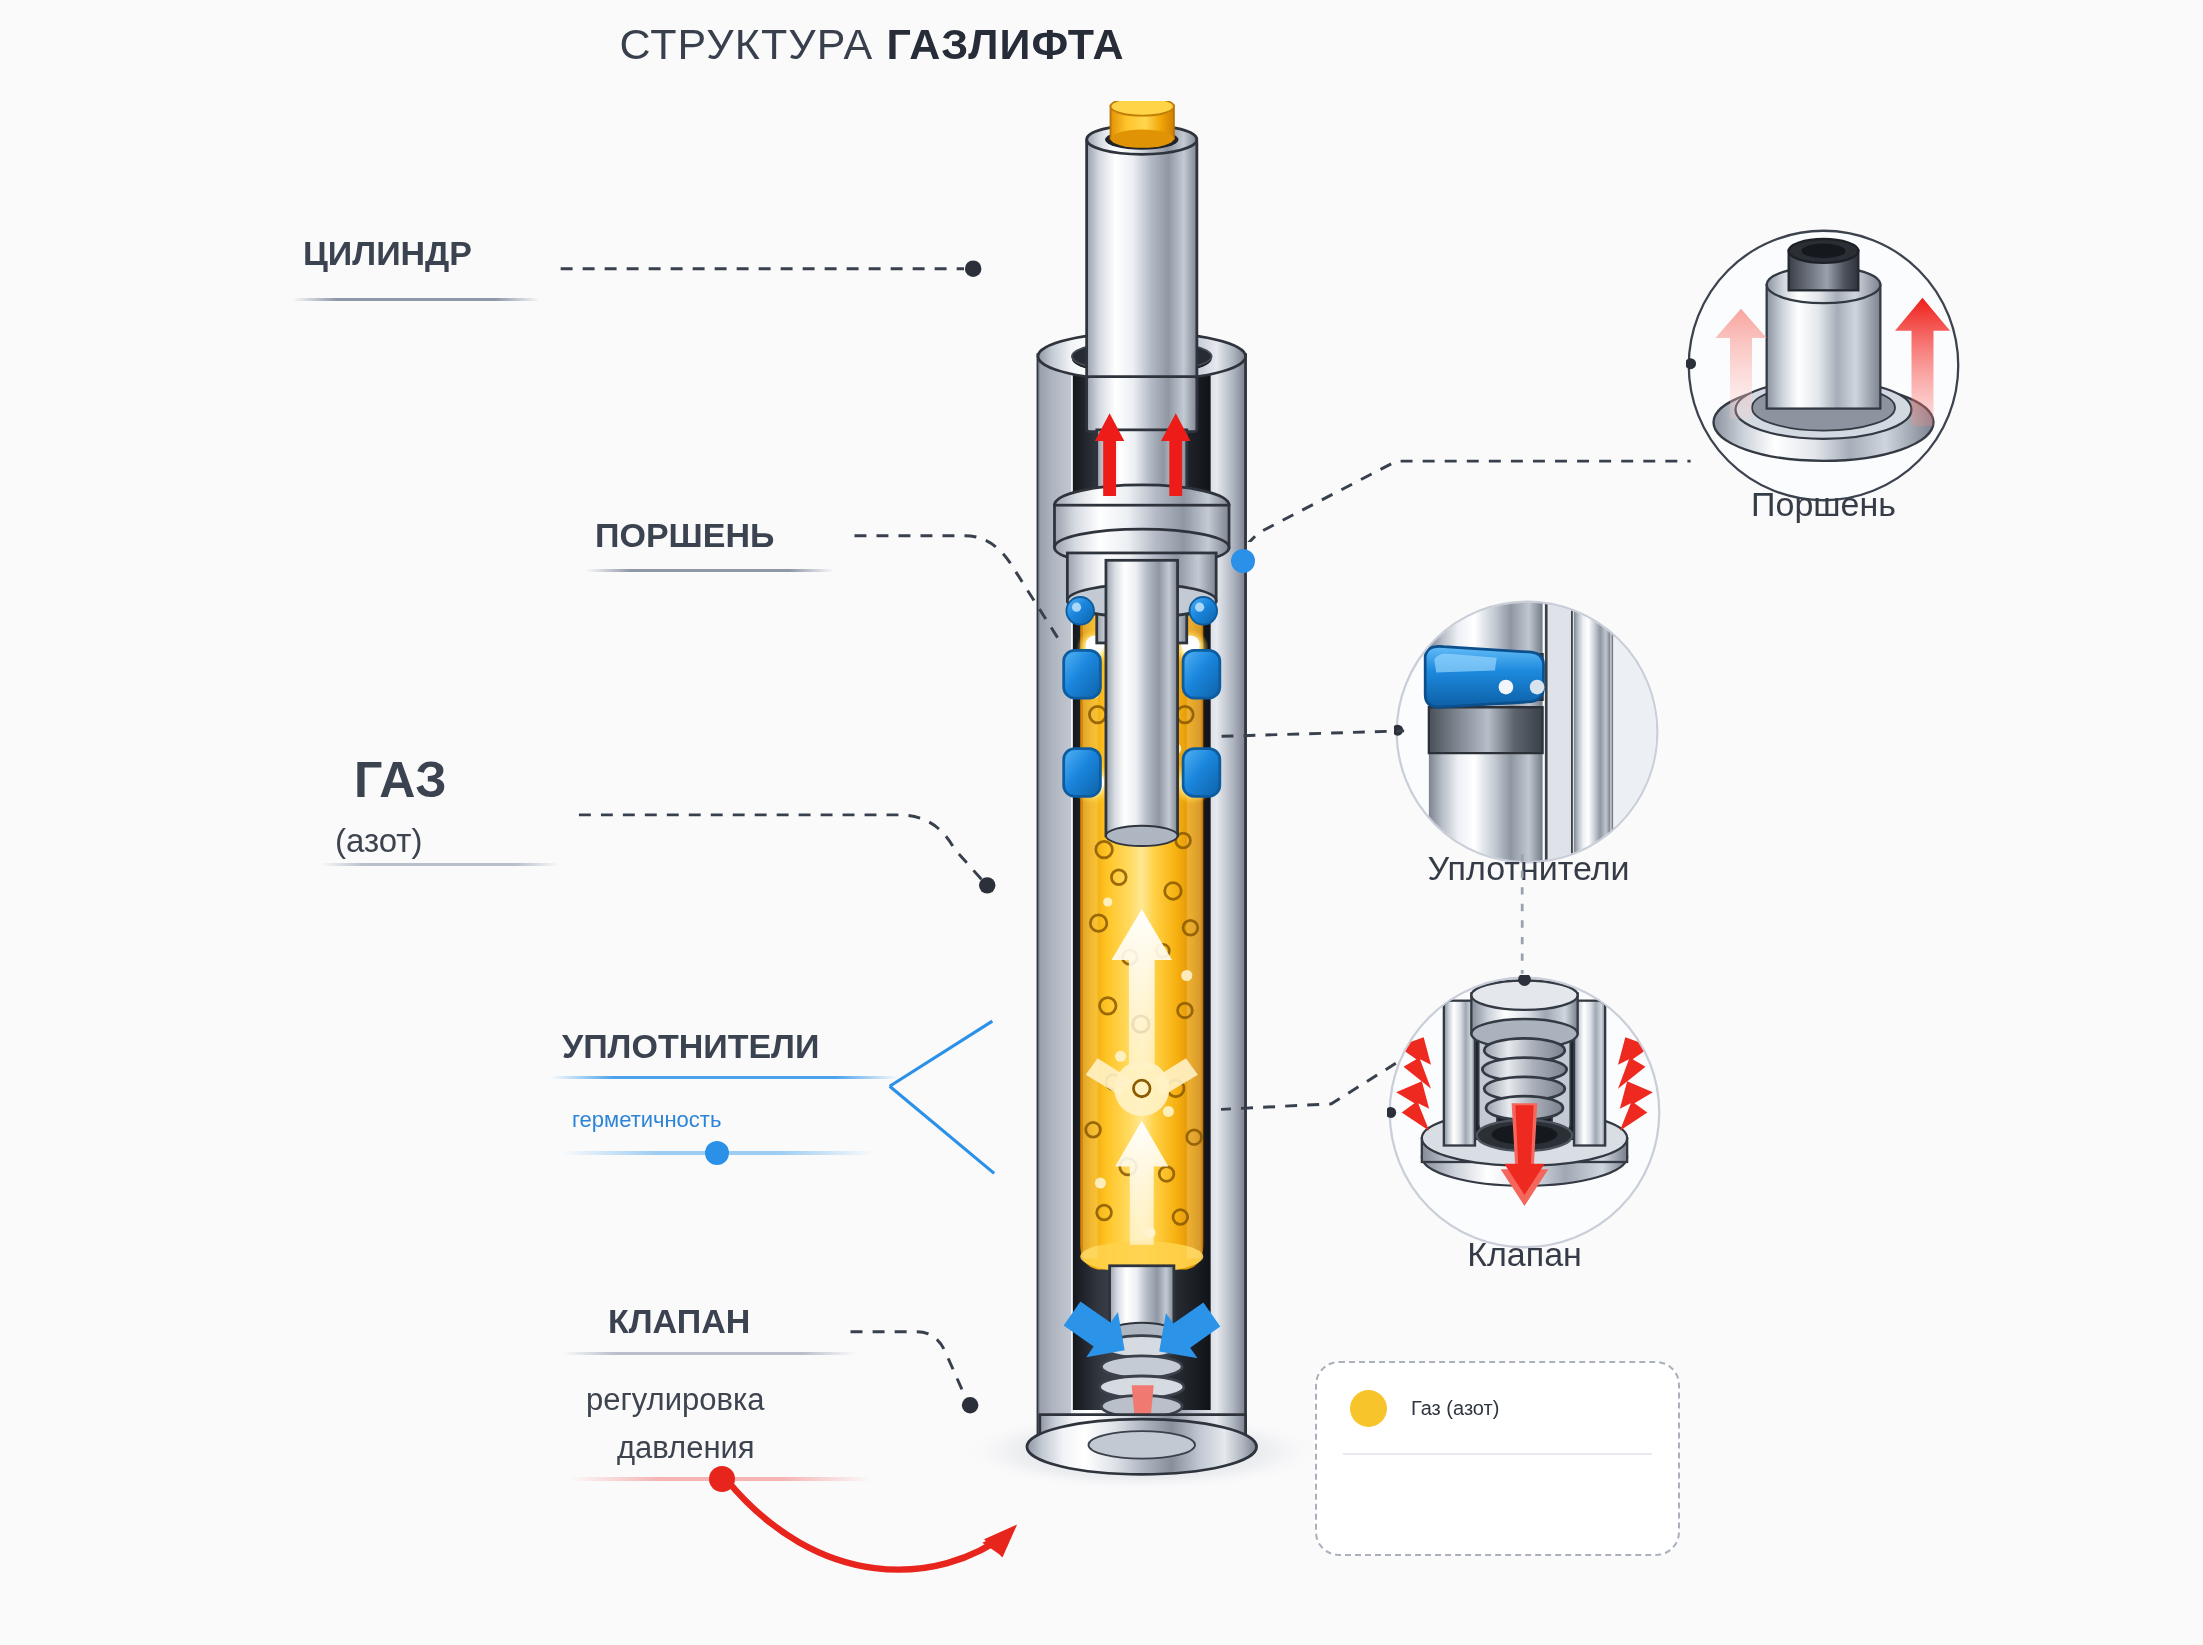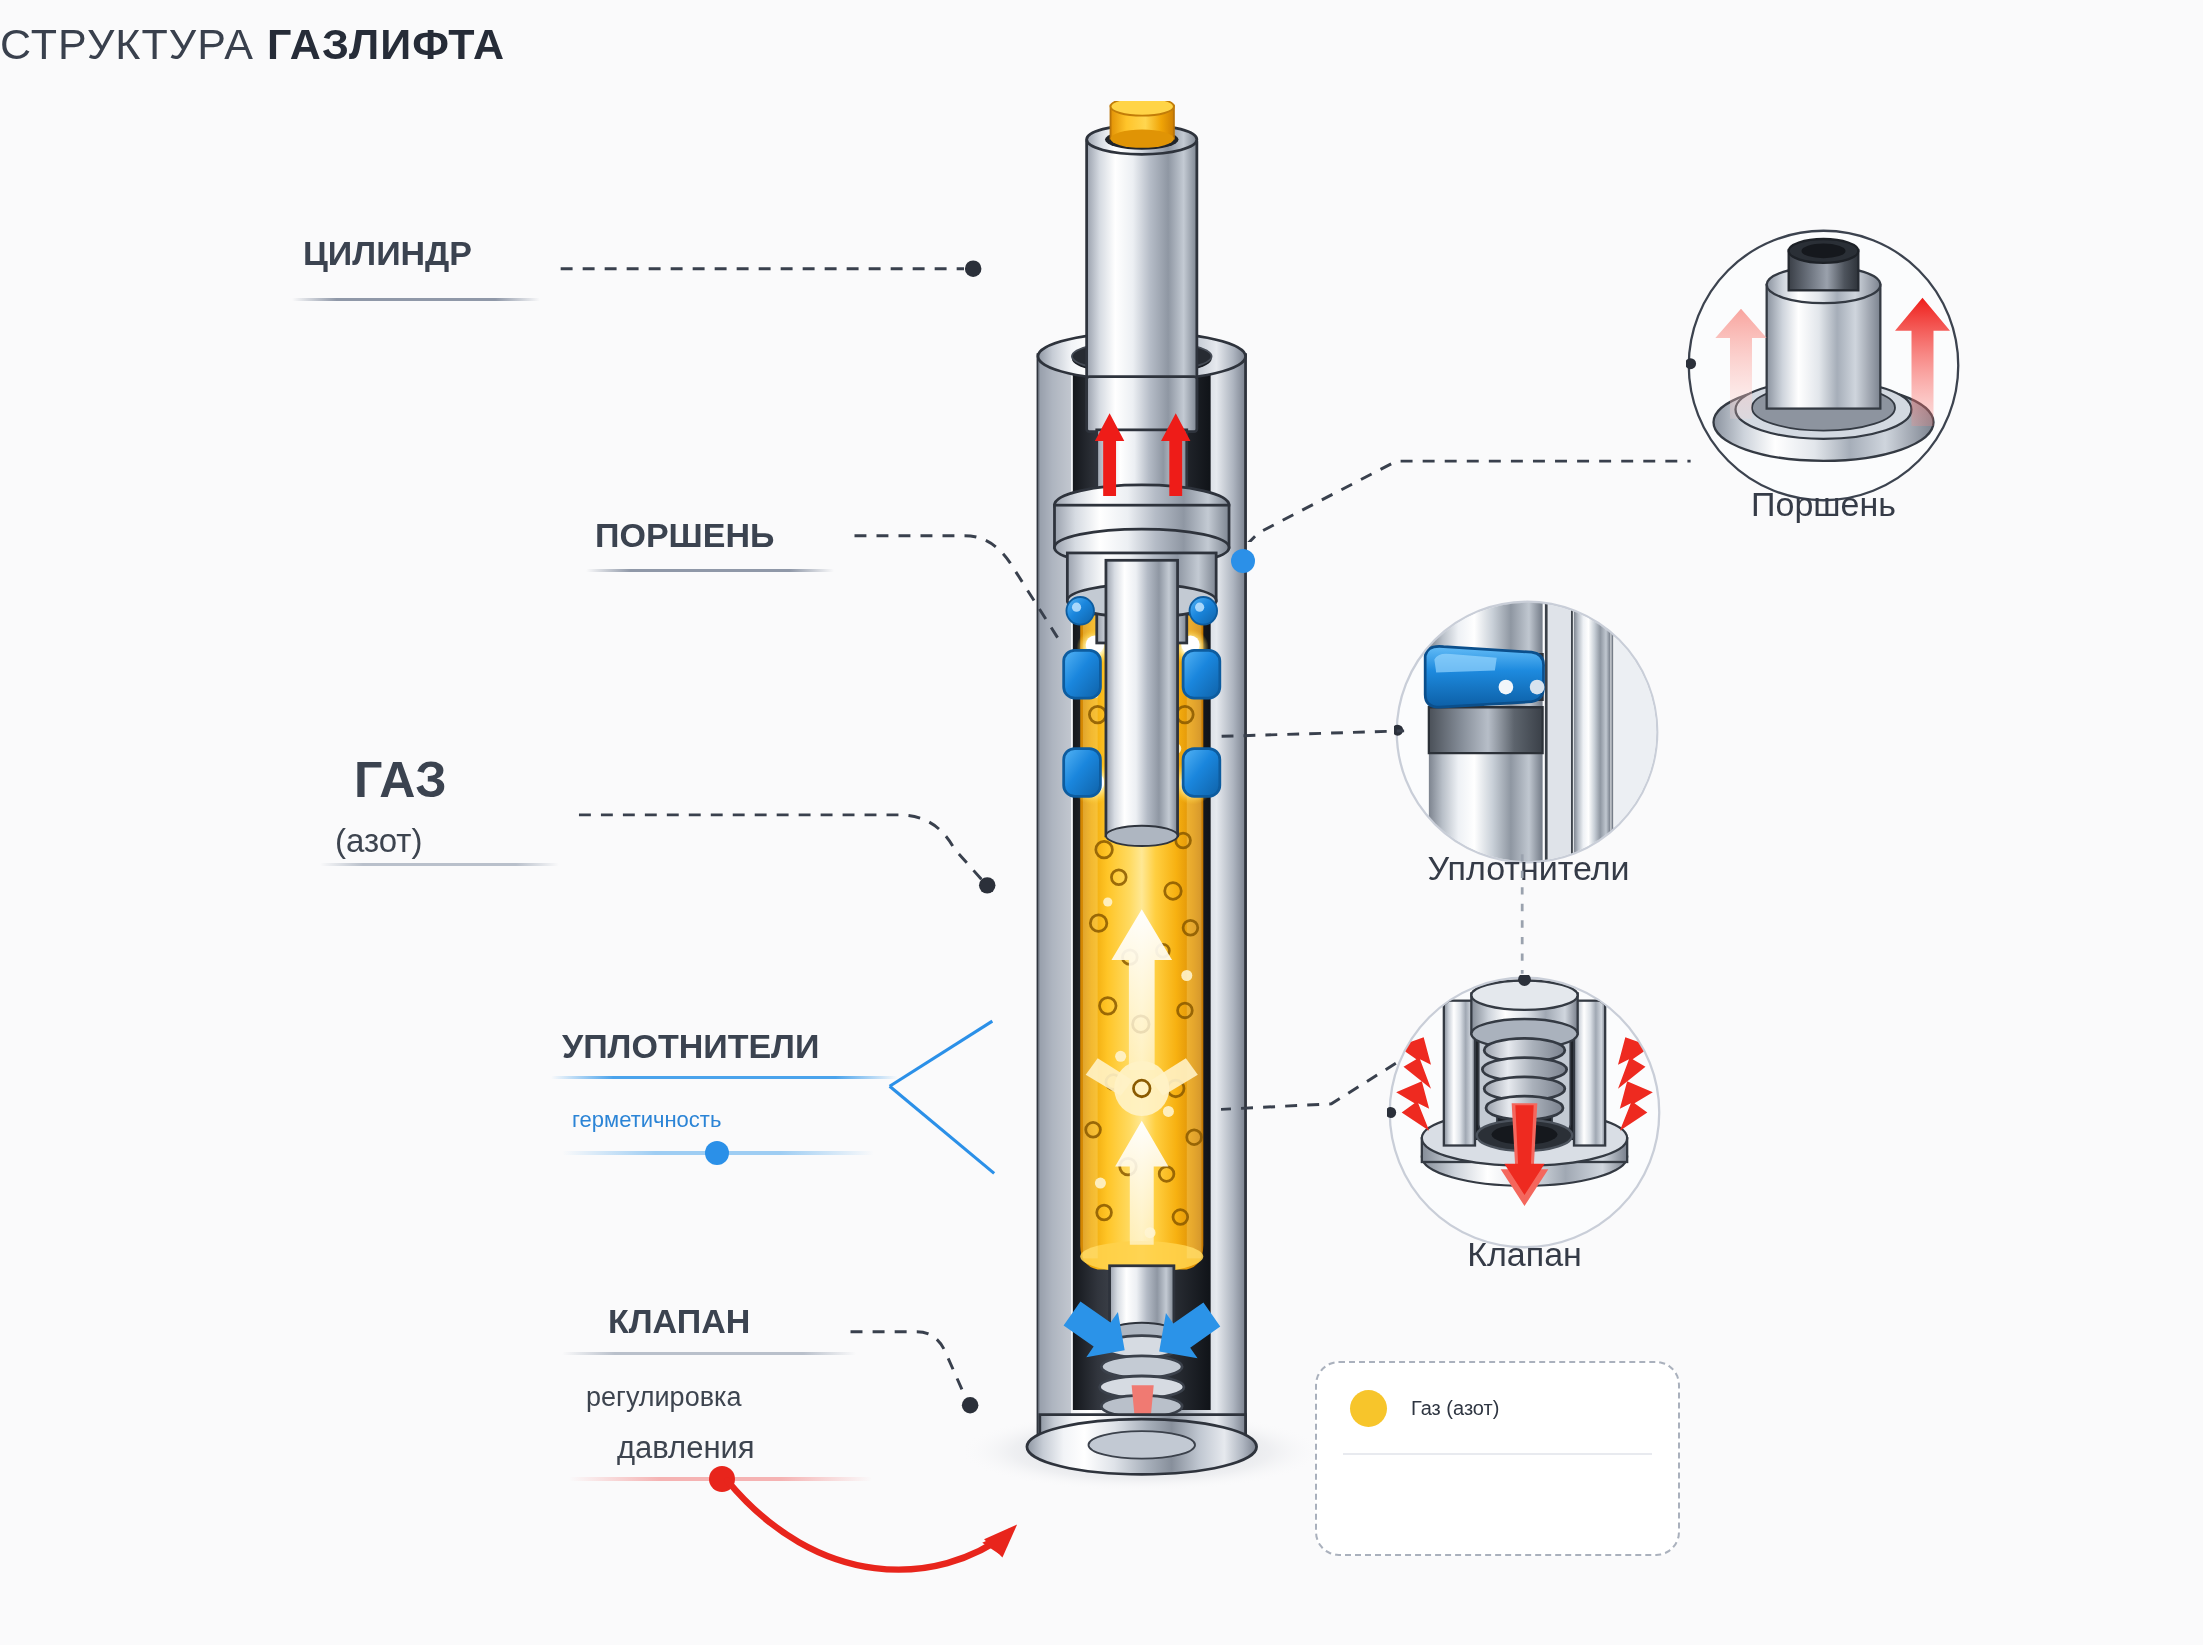--- a/index.html
+++ b/index.html
@@ -7,21 +7,21 @@
     width:2204px;height:1646px;
     background:#fafafb;
     font-family:"Liberation Sans","DejaVu Sans",sans-serif;
     overflow:hidden;position:relative;
   }
   #stage{position:absolute;inset:0;}
   .abs{position:absolute;}
 
   
   #title{
-    left:0;top:20px;width:1744px;text-align:left;
+    left:0;top:20px;width:1744px;text-align:center;
     font-size:43px;letter-spacing:1.1px;color:#39404d;font-weight:400;
     white-space:nowrap;
   }
   #title b{font-weight:700;color:#262c38;}
 
   
   .lbl{font-weight:700;color:#3b4350;white-space:nowrap;}
   .lbl-rule{
     height:2.8px;border-radius:1.8px;
     background:linear-gradient(90deg,rgba(150,160,175,0) 0%,#8f98a8 18%,#8f98a8 82%,rgba(150,160,175,0) 100%);
@@ -291,21 +291,21 @@
   <div class="abs sub blue" style="left:572px;top:1091px;font-size:22px;text-align:right;">герметичность</div>
   <div class="abs dotline blue" style="left:562px;top:1151px;width:312px;"></div>
   <div class="abs knob blue" style="left:705px;top:1141px;width:24px;height:24px;"></div>
   <svg class="abs" style="left:882px;top:1001px;" width="184" height="220" viewBox="0 0 200 240">
     <path d="M8,93 L120,22" fill="none" stroke="#2b90e8" stroke-width="3.4"></path>
     <path d="M8,93 L122,188" fill="none" stroke="#2b90e8" stroke-width="3.4"></path>
   </svg>
 
   <div class="abs lbl" style="left:608px;top:1302px;font-size:34px;">КЛАПАН</div>
   <div class="abs lbl-rule faint" style="left:562px;top:1352px;width:294px;"></div>
-  <div class="abs sub" style="left:586px;top:1366px;font-size:27px;">регулировка</div>
+  <div class="abs sub" style="left:586px;top:1366px;font-size:31px;">регулировка</div>
   <div class="abs sub" style="left:617px;top:1414px;font-size:31px;">давления</div>
   <div class="abs dotline red" style="left:569px;top:1477px;width:303px;"></div>
   <div class="abs knob red" style="left:709px;top:1466px;width:26px;height:26px;"></div>
 
   <svg class="abs" style="left:845px;top:1315px;" width="184" height="129" viewBox="0 0 200 140">
     <path d="M6,18 L78,18 Q100,18 110,42 L132,92" fill="none" stroke="#39404d" stroke-width="3.2" stroke-dasharray="13 11"></path>
     <circle cx="136" cy="98" r="9" fill="#2b303a"></circle>
   </svg>
 
   <svg class="abs" style="left:707px;top:1451px;" width="367" height="147" viewBox="0 0 400 160">

